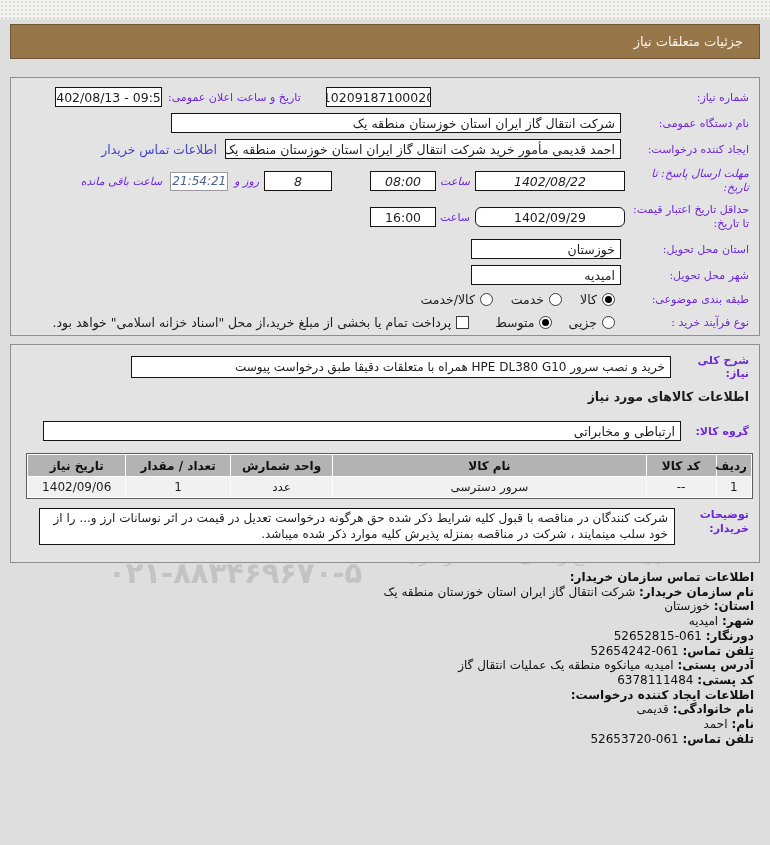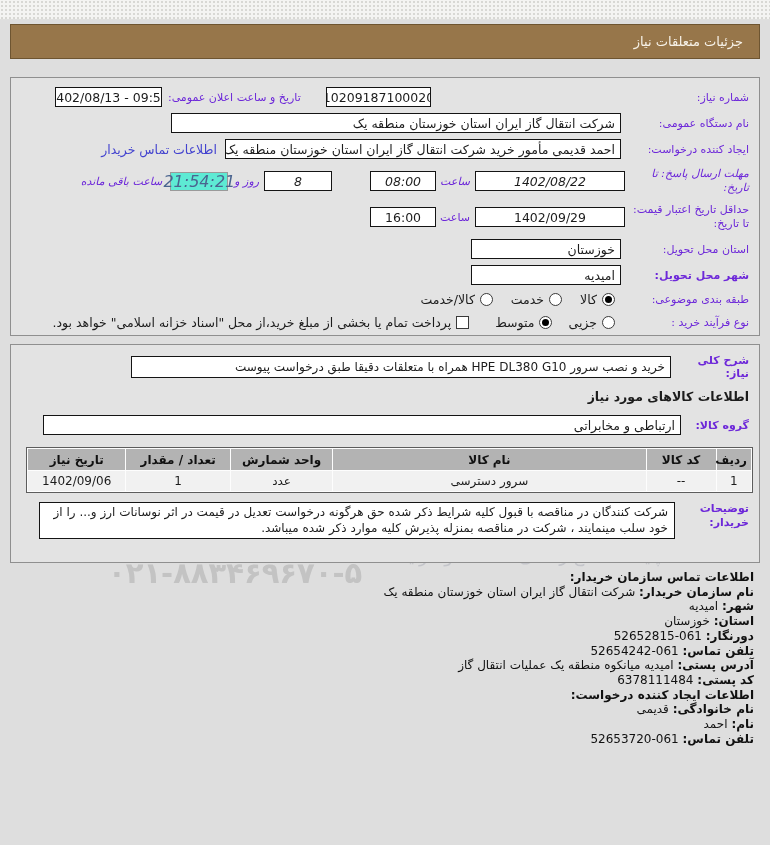--- a/index.html
+++ b/index.html
@@ -35,23 +35,23 @@
   .field{
     background:#ffffff;border:1px solid #141414;box-sizing:border-box;
     height:20px;display:flex;align-items:center;
     padding:0 5px;font-size:12.5px;flex:none;overflow:hidden;white-space:nowrap;
   }
   .field.center{justify-content:center;}
   .ltr{direction:ltr;unicode-bidi:embed;}
   .sp{flex:none;}
   .link{color:#4343cf;font-size:12.5px;cursor:pointer;flex:none;}
   .countdown{
-    background:#5eead4;border:1px solid #9a9a9a;color:#4a648f;
+    background:#ffffff;border:1px solid #9a9a9a;color:#4a648f;
     height:19px;display:flex;align-items:center;justify-content:center;
-    font-size:16px;width:58px;flex:none;box-sizing:border-box;
+    font-size:12px;width:58px;flex:none;box-sizing:border-box;
   }
   .radio{
     width:13px;height:13px;border-radius:50%;border:1px solid #3a3a3a;
     background:#fff;flex:none;position:relative;box-sizing:border-box;
   }
   .radio.checked::after{
     content:"";position:absolute;left:2px;top:2px;width:7px;height:7px;
     border-radius:50%;background:#000;
   }
   .checkbox{
@@ -144,35 +144,35 @@
     <span class="sp" style="width:5px;"></span>
     <span class="lbl">روز و</span>
     <span class="sp" style="width:6px;"></span>
     <div class="countdown ltr">21:54:21</div>
     <span class="sp" style="width:8px;"></span>
     <span class="lbl">ساعت باقی مانده</span>
   </div>
 
   <div class="frow" style="margin-bottom:6px;min-height:32px;">
     <span class="lbl lbl-col" style="width:124px;">حداقل تاریخ اعتبار قیمت: تا تاریخ:</span>
-    <div class="field center ltr" style="width:150px;">1402/09/29</div>
+    <div class="field center ltr" style="width:150px;border-radius:6px;">1402/09/29</div>
     <span class="sp" style="width:5px;"></span>
     <span class="lbl">ساعت</span>
     <span class="sp" style="width:4px;"></span>
     <div class="field center ltr" style="width:66px;">16:00</div>
   </div>
 
   <div class="frow" style="margin-bottom:6px;">
     <span class="lbl" style="width:124px;">استان محل تحویل:</span>
     <span class="sp" style="width:4px;"></span>
     <div class="field" style="width:150px;">خوزستان</div>
   </div>
 
   <div class="frow" style="margin-bottom:5px;">
-    <span class="lbl" style="width:124px;font-weight:bold;">شهر محل تحویل:</span>
+    <span class="lbl" style="width:124px;">شهر محل تحویل:</span>
     <span class="sp" style="width:4px;"></span>
     <div class="field" style="width:150px;">امیدیه</div>
   </div>
 
   <div class="frow" style="margin-bottom:5px;height:18px;">
     <span class="lbl" style="width:124px;">طبقه بندی موضوعی:</span>
     <span class="sp" style="width:10px;"></span>
     <span class="opt">
       <span class="radio checked"></span>
       <span class="optlbl">کالا</span>
@@ -210,21 +210,21 @@
 </div>
 
 <div class="section" id="section-need">
 
   <div class="frow" style="margin-bottom:9px;">
     <span class="lbl bold" style="width:74px;">شرح کلی نیاز:</span>
     <span class="sp" style="width:4px;"></span>
     <div class="desc-box">خرید و نصب سرور HPE DL380 G10 همراه با متعلقات دقیقا طبق درخواست پیوست</div>
   </div>
 
-  <div class="frow bold" style="margin-bottom:11px;font-size:12.5px;">
+  <div class="frow bold" style="margin-bottom:17px;font-size:12.5px;">
     <span>اطلاعات کالاهای مورد نیاز</span>
   </div>
 
   <div class="frow" style="margin-bottom:12px;">
     <span class="lbl bold" style="width:58px;">گروه کالا:</span>
     <span class="sp" style="width:10px;"></span>
     <div class="field" style="width:638px;height:20px;">ارتباطی و مخابراتی</div>
   </div>
 
   <table class="items">
@@ -261,22 +261,22 @@
   <div class="frow" style="align-items:flex-start;">
     <span class="lbl bold lbl-col" style="width:66px;">توضیحات خریدار:</span>
     <span class="sp" style="width:8px;"></span>
     <div class="notes-box">شرکت کنندگان در مناقصه با قبول کلیه شرایط ذکر شده حق هرگونه درخواست تعدیل در قیمت در اثر نوسانات ارز و... را از خود سلب مینمایند ، شرکت در مناقصه بمنزله پذیرش کلیه موارد ذکر شده میباشد.</div>
   </div>
 </div>
 
 <div id="contact">
   <div class="bold">اطلاعات تماس سازمان خریدار:</div>
   <div><span class="bold">نام سازمان خریدار:</span> <span>شرکت انتقال گاز ایران استان خوزستان منطقه یک</span></div>
+  <div><span class="bold">استان:</span> <span>خوزستان</span></div>
   <div><span class="bold">شهر:</span> <span>امیدیه</span></div>
-  <div><span class="bold">استان:</span> <span>خوزستان</span></div>
   <div><span class="bold">دورنگار:</span> <span class="ltr">52652815-061</span></div>
   <div><span class="bold">تلفن تماس:</span> <span class="ltr">52654242-061</span></div>
   <div><span class="bold">آدرس پستی:</span> <span>امیدیه میانکوه منطقه یک عملیات انتقال گاز</span></div>
   <div><span class="bold">کد پستی:</span> <span class="ltr">6378111484</span></div>
   <div class="bold">اطلاعات ایجاد کننده درخواست:</div>
   <div><span class="bold">نام خانوادگی:</span> <span>قدیمی</span></div>
   <div><span class="bold">نام:</span> <span>احمد</span></div>
   <div><span class="bold">تلفن تماس:</span> <span class="ltr">52653720-061</span></div>
 </div>
 

